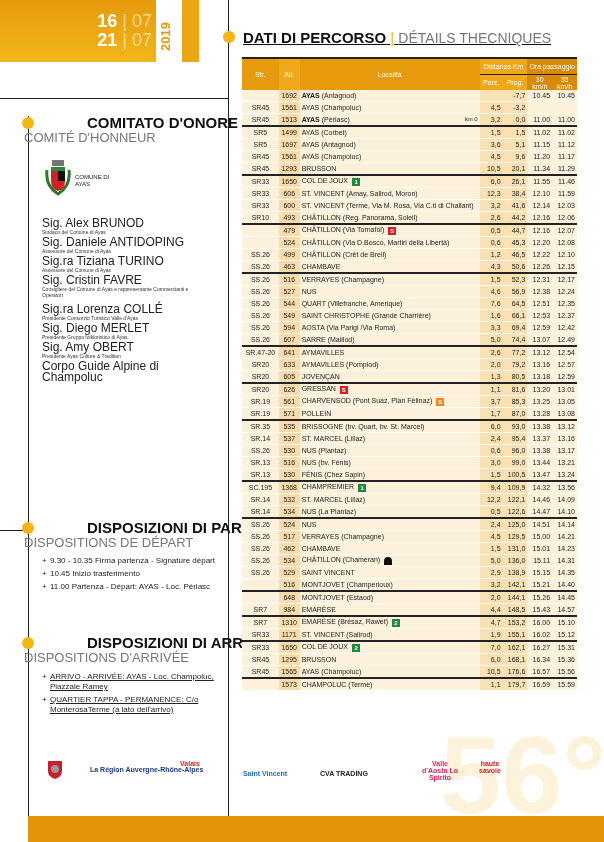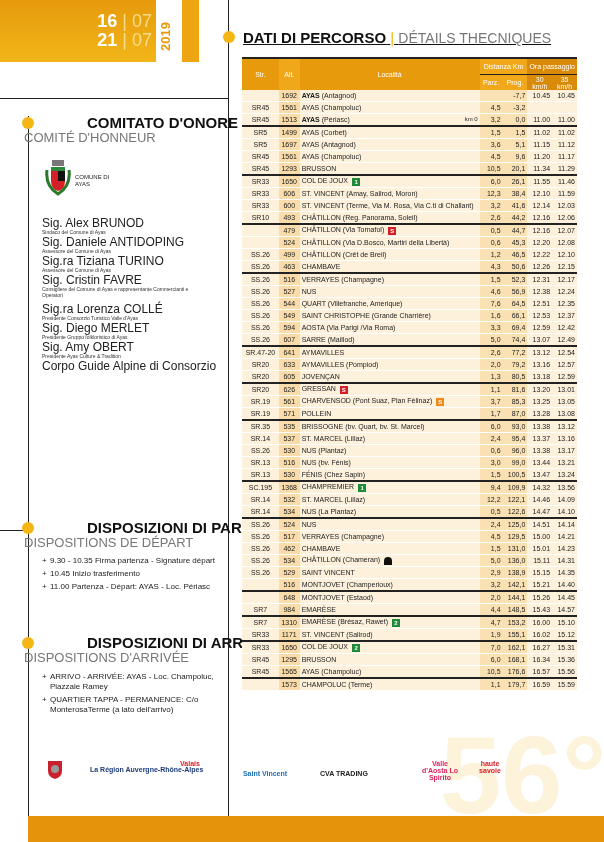--- a/index.html
+++ b/index.html
@@ -110,37 +110,37 @@
     </div>
   <div class="person">
       <div class="pname">Sig. Diego MERLET</div>
       <div class="prole">Presidente Gruppo folkloristico di Ayas</div>
     </div>
   <div class="person">
       <div class="pname">Sig. Amy OBERT</div>
       <div class="prole">Presidente Ayas Culture &amp; Tradition</div>
     </div>
   <div class="person">
-      <div class="pname">Corpo Guide Alpine di Consorzio</div>
+      <div class="pname">Corpo Guide Alpine di Champoluc</div>
     </div>
 </div>
 
 <div class="dot" style="left:22px;top:522px;"></div>
 <div class="sec-title" style="top:520px;">DISPOSIZIONI DI PARTENZA</div>
 <div class="sec-sub" style="top:536px;">DISPOSITIONS DE DÉPART</div>
 <div class="bullets" style="top:556px;">
   <div class="b">9.30 - 10.35 Firma partenza - Signature départ</div>
   <div class="b">10.45 Inizio trasferimento</div>
   <div class="b">11.00 Partenza - Départ: AYAS - Loc. Périasc</div>
 </div>
 
 <div class="dot" style="left:22px;top:637px;"></div>
 <div class="sec-title" style="top:635px;">DISPOSIZIONI DI ARRIVO</div>
 <div class="sec-sub" style="top:651px;">DISPOSITIONS D'ARRIVÉE</div>
-<div class="bullets" style="top:672px;">
+<div class="bullets" style="top:672px;text-decoration:underline;">
   <div class="b" style="width:170px">ARRIVO - ARRIVÉE: AYAS - Loc. Champoluc, Piazzale Ramey</div>
   <div class="b" style="width:170px">QUARTIER TAPPA - PERMANENCE: C/o MonterosaTerme (a lato dell'arrivo)</div>
 </div>
 
 <div class="dot" style="left:223px;top:31px;"></div>
 <div class="main-title">
   <span>DATI DI PERCORSO</span>
   <span class="sep">|</span>
   <span class="sub">DÉTAILS THECNIQUES</span>
 </div>

